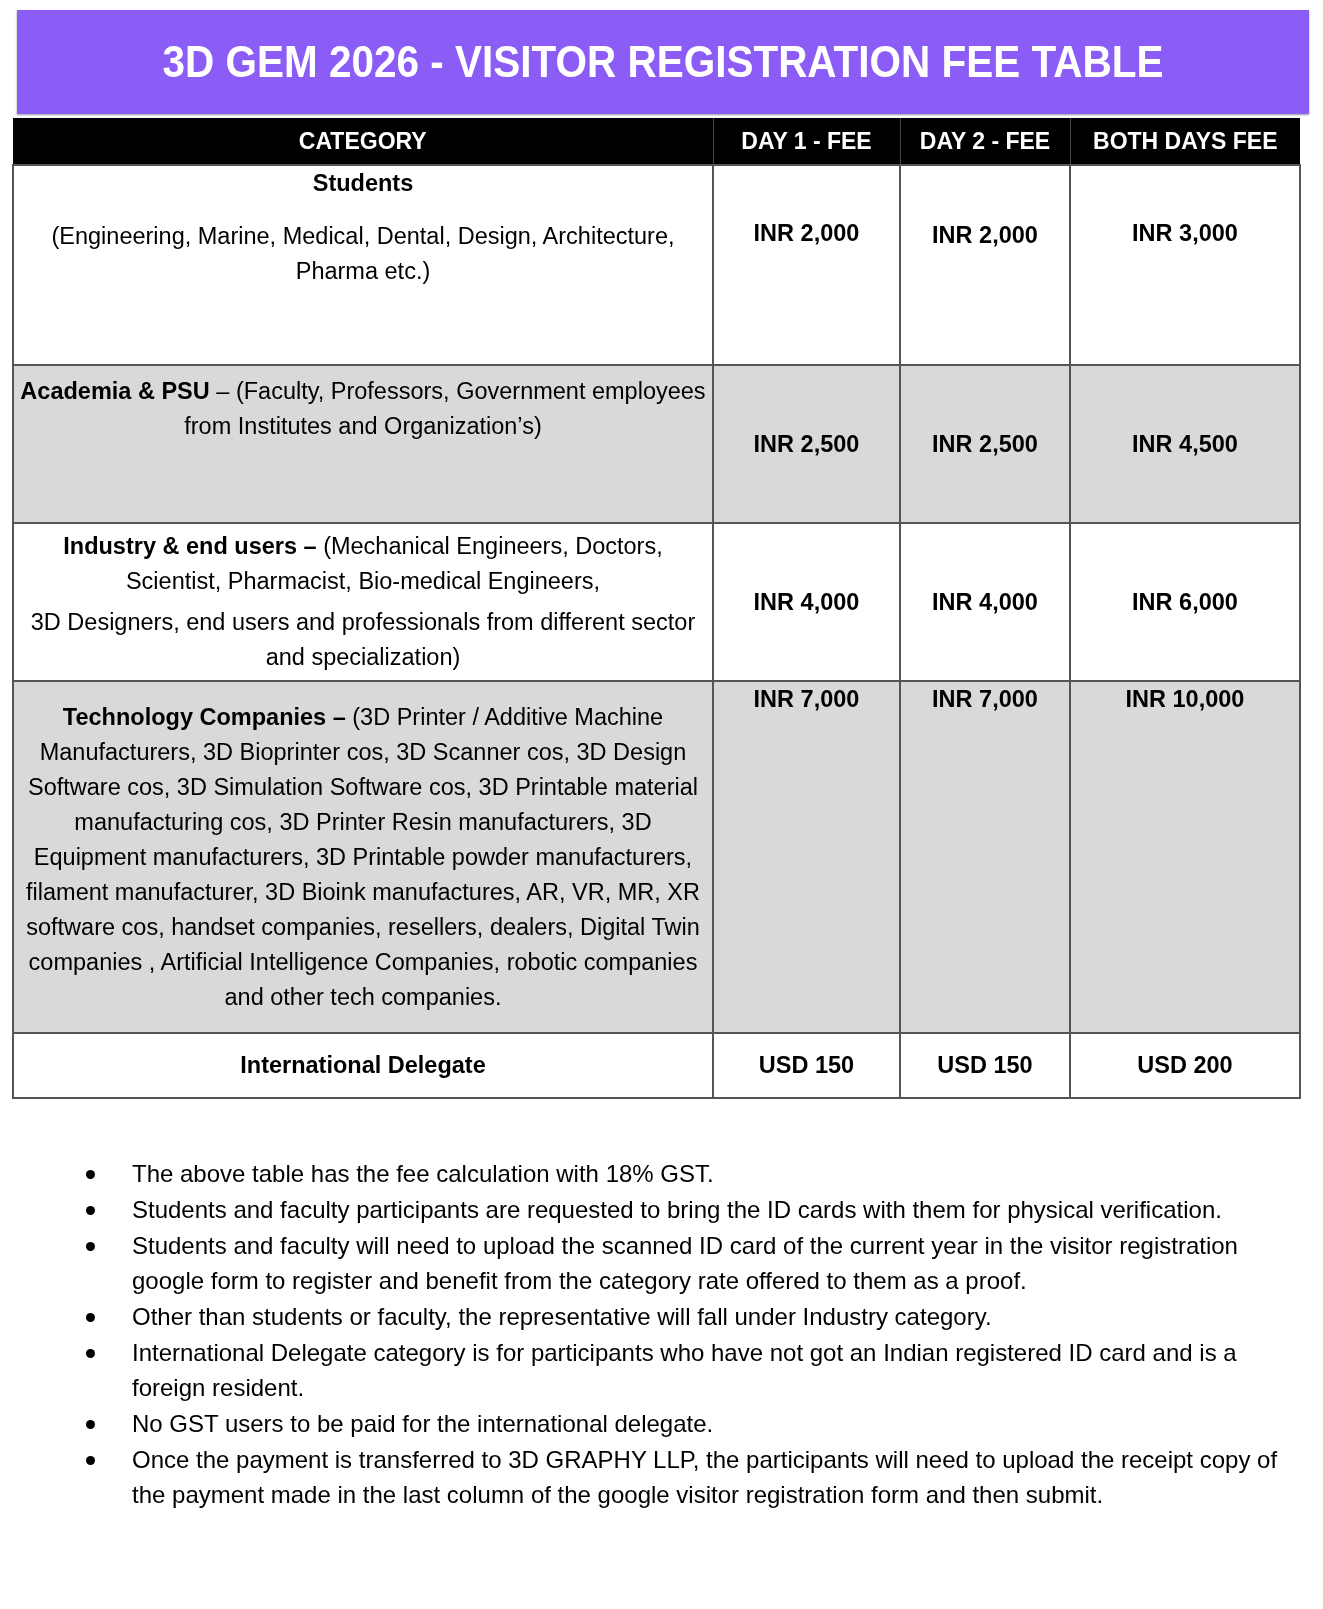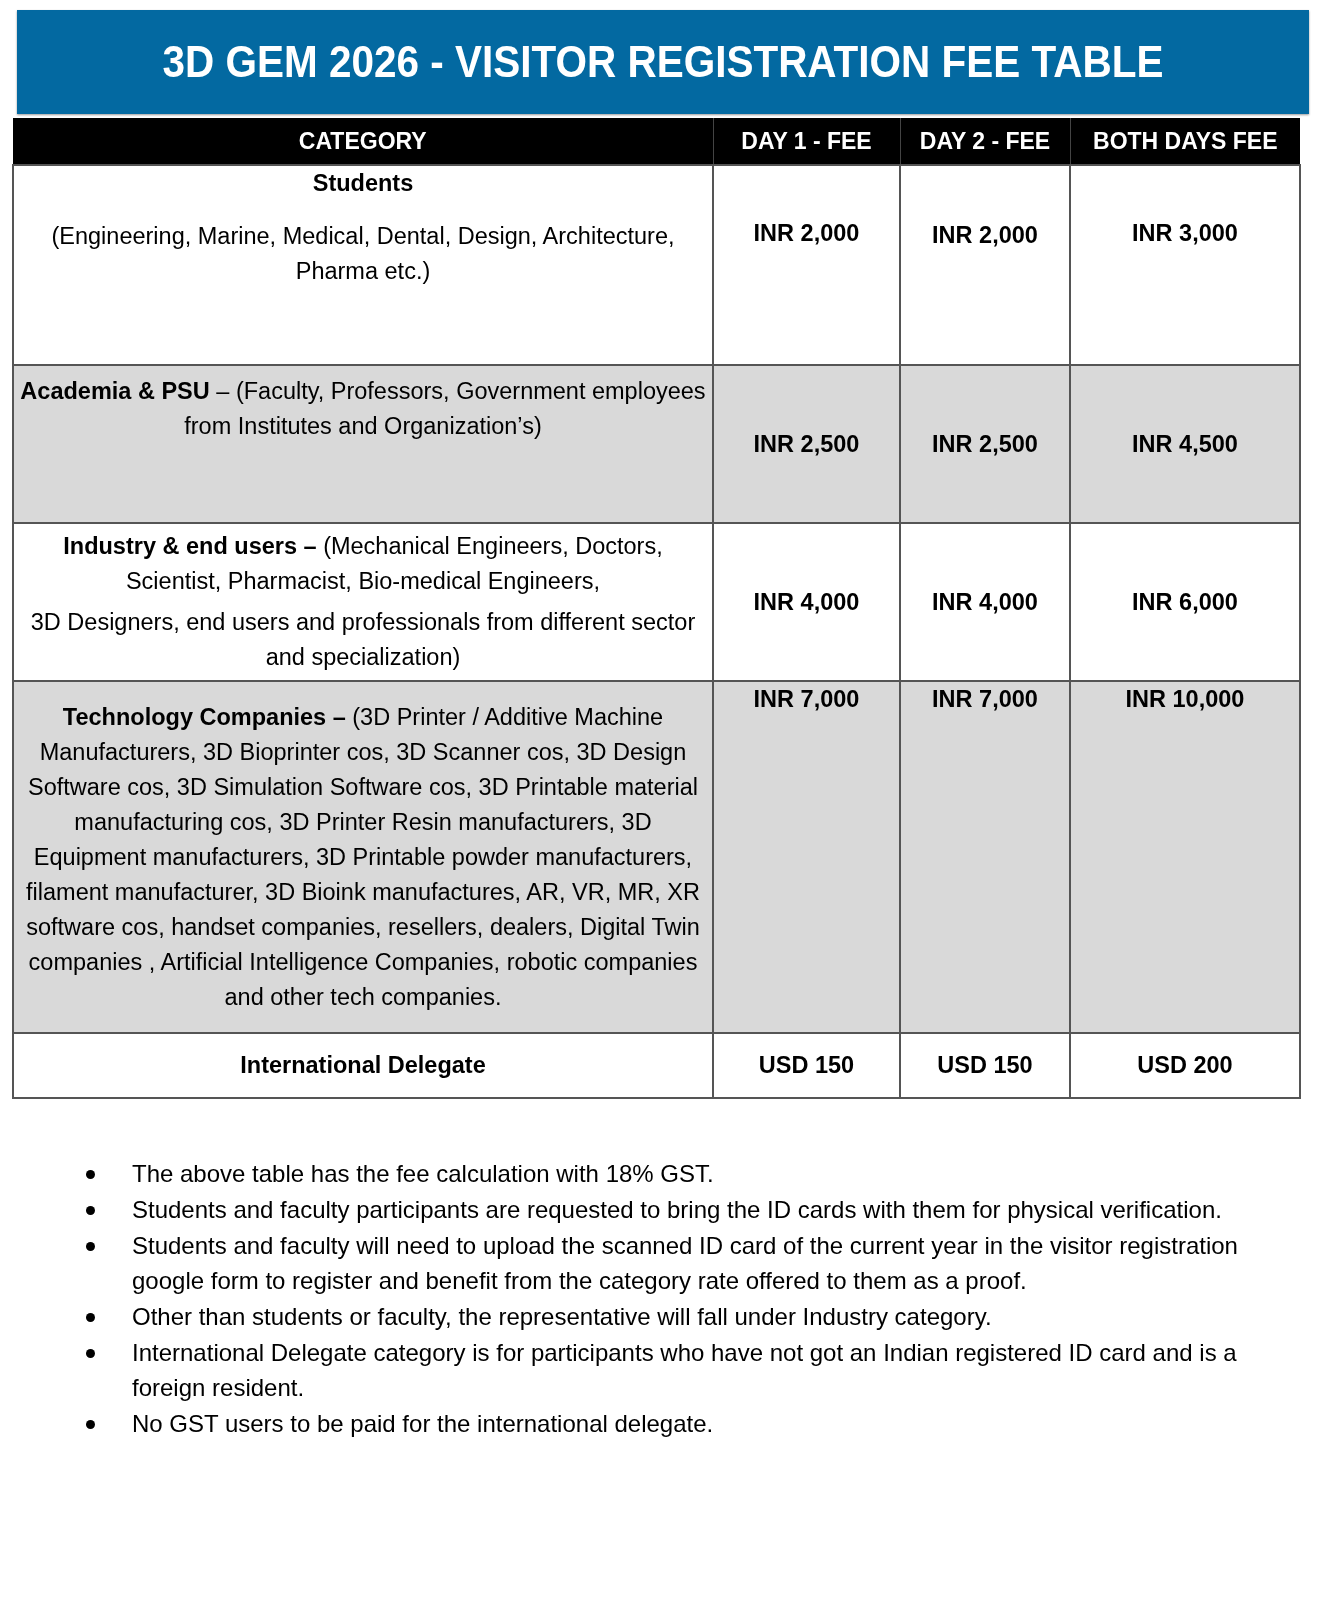--- a/index.html
+++ b/index.html
@@ -1,19 +1,19 @@
 <!DOCTYPE html>
 <html><head>
 <meta charset="utf-8">
 <style>
   html, body { margin: 0; padding: 0; background: #ffffff; }
   body { width: 1323px; height: 1609px; position: relative; overflow: hidden;
          font-family: "Liberation Sans", sans-serif; color: #000; }
   .title-bar { position: absolute; left: 17px; top: 10px; width: 1292px; height: 104px;
-               background: #0369a1; color: #fff; display: flex; align-items: center; justify-content: center;
+               background: #8b5cf6; color: #fff; display: flex; align-items: center; justify-content: center;
                box-shadow: 0 1px 2px rgba(0,0,0,0.4); }
   .title-bar h1 { margin: 0; font-size: 44px; font-weight: bold; letter-spacing: 0; transform: scaleX(0.92); }
   table.fee { position: absolute; left: 12px; top: 118px; width: 1287px; border-collapse: collapse; table-layout: fixed; }
   table.fee th { background: #000; color: #fff; height: 46px; font-size: 23px; font-weight: bold;
                  text-align: center; border-left: 1px solid #444; padding: 0; }
   table.fee th:first-child { border-left: none; }
   table.fee td { border: 2px solid #555; text-align: center; padding: 0 6px; font-size: 23.5px; line-height: 35px; }
   table.fee tr.shaded td { background: #d9d9d9; }
   td.fee-cell { font-weight: bold; font-size: 23.5px; }
   .cat-bold { font-weight: bold; }
@@ -100,13 +100,14 @@
   </tbody>
 </table>
 
 <ul class="notes">
   <li><span class="bullet"></span><span>The above table has the fee calculation with 18% GST.</span></li>
   <li><span class="bullet"></span><span>Students and faculty participants are requested to bring the ID cards with them for physical verification.</span></li>
   <li><span class="bullet"></span><span>Students and faculty will need to upload the scanned ID card of the current year in the visitor registration google form to register and benefit from the category rate offered to them as a proof.</span></li>
   <li><span class="bullet"></span><span>Other than students or faculty, the representative will fall under Industry category.</span></li>
   <li><span class="bullet"></span><span>International Delegate category is for participants who have not got an Indian registered ID card and is a foreign resident.</span></li>
   <li><span class="bullet"></span><span>No GST users to be paid for the international delegate.</span></li>
+  <li><span class="bullet"></span><span>Once the payment is transferred to 3D GRAPHY LLP, the participants will need to upload the receipt copy of the payment made in the last column of the google visitor registration form and then submit.</span></li>
 </ul>
 
 </body></html>

